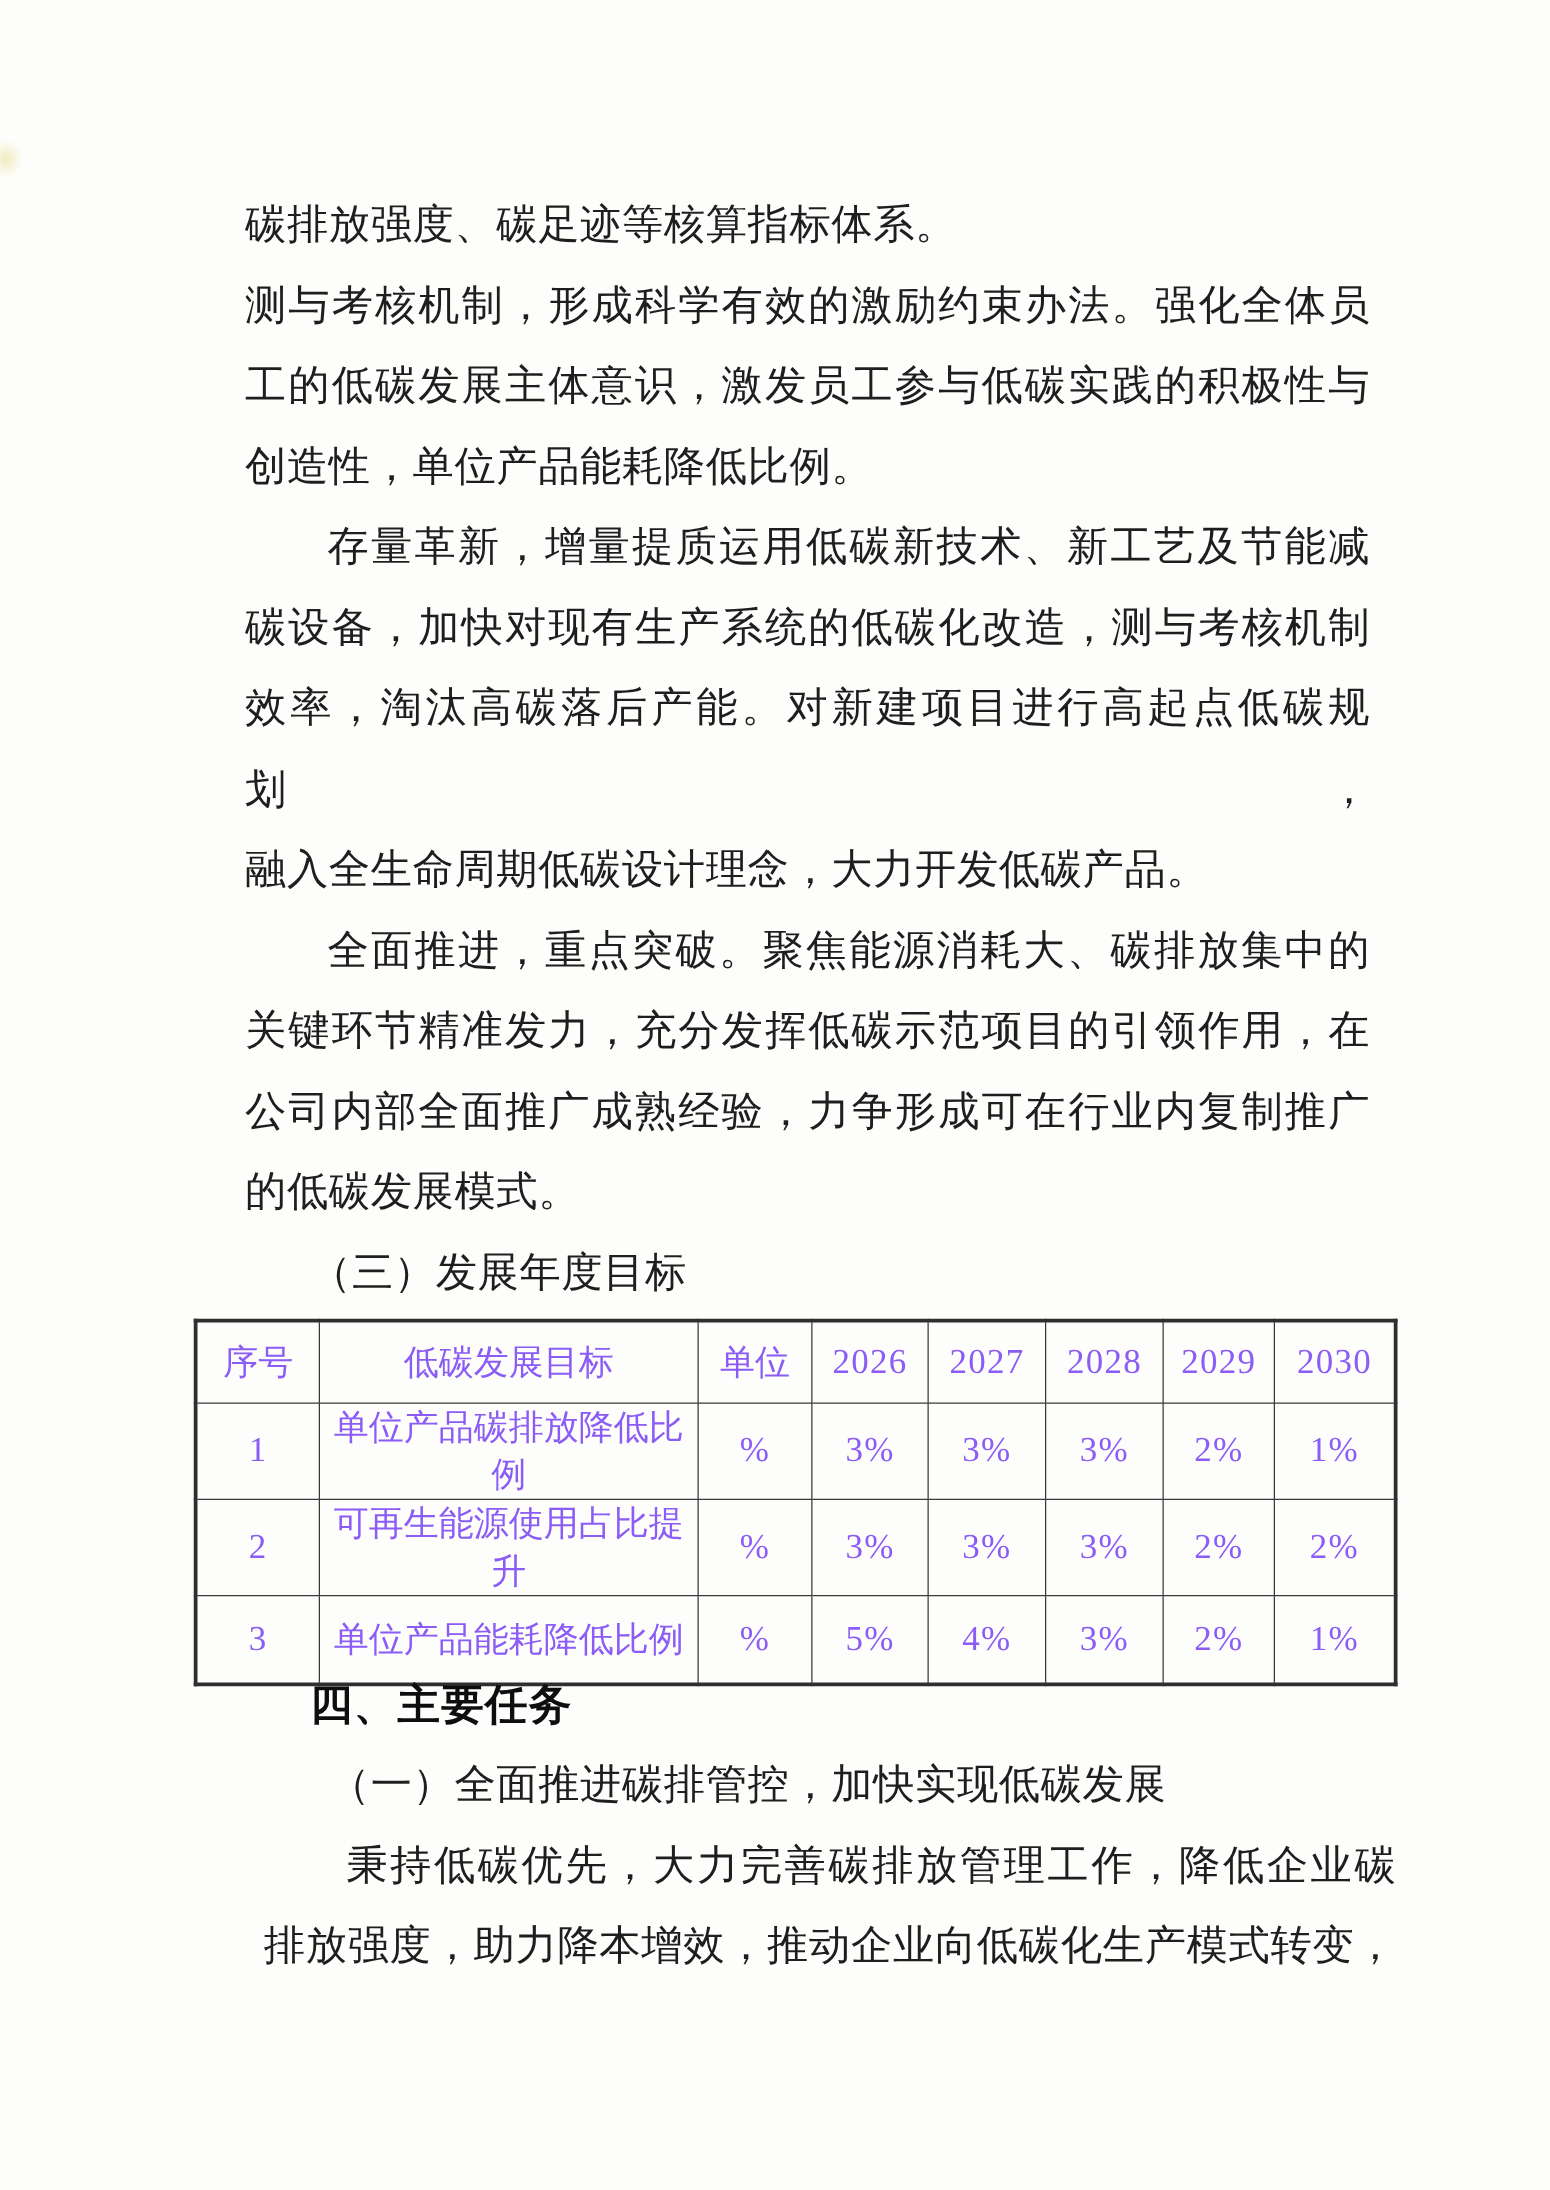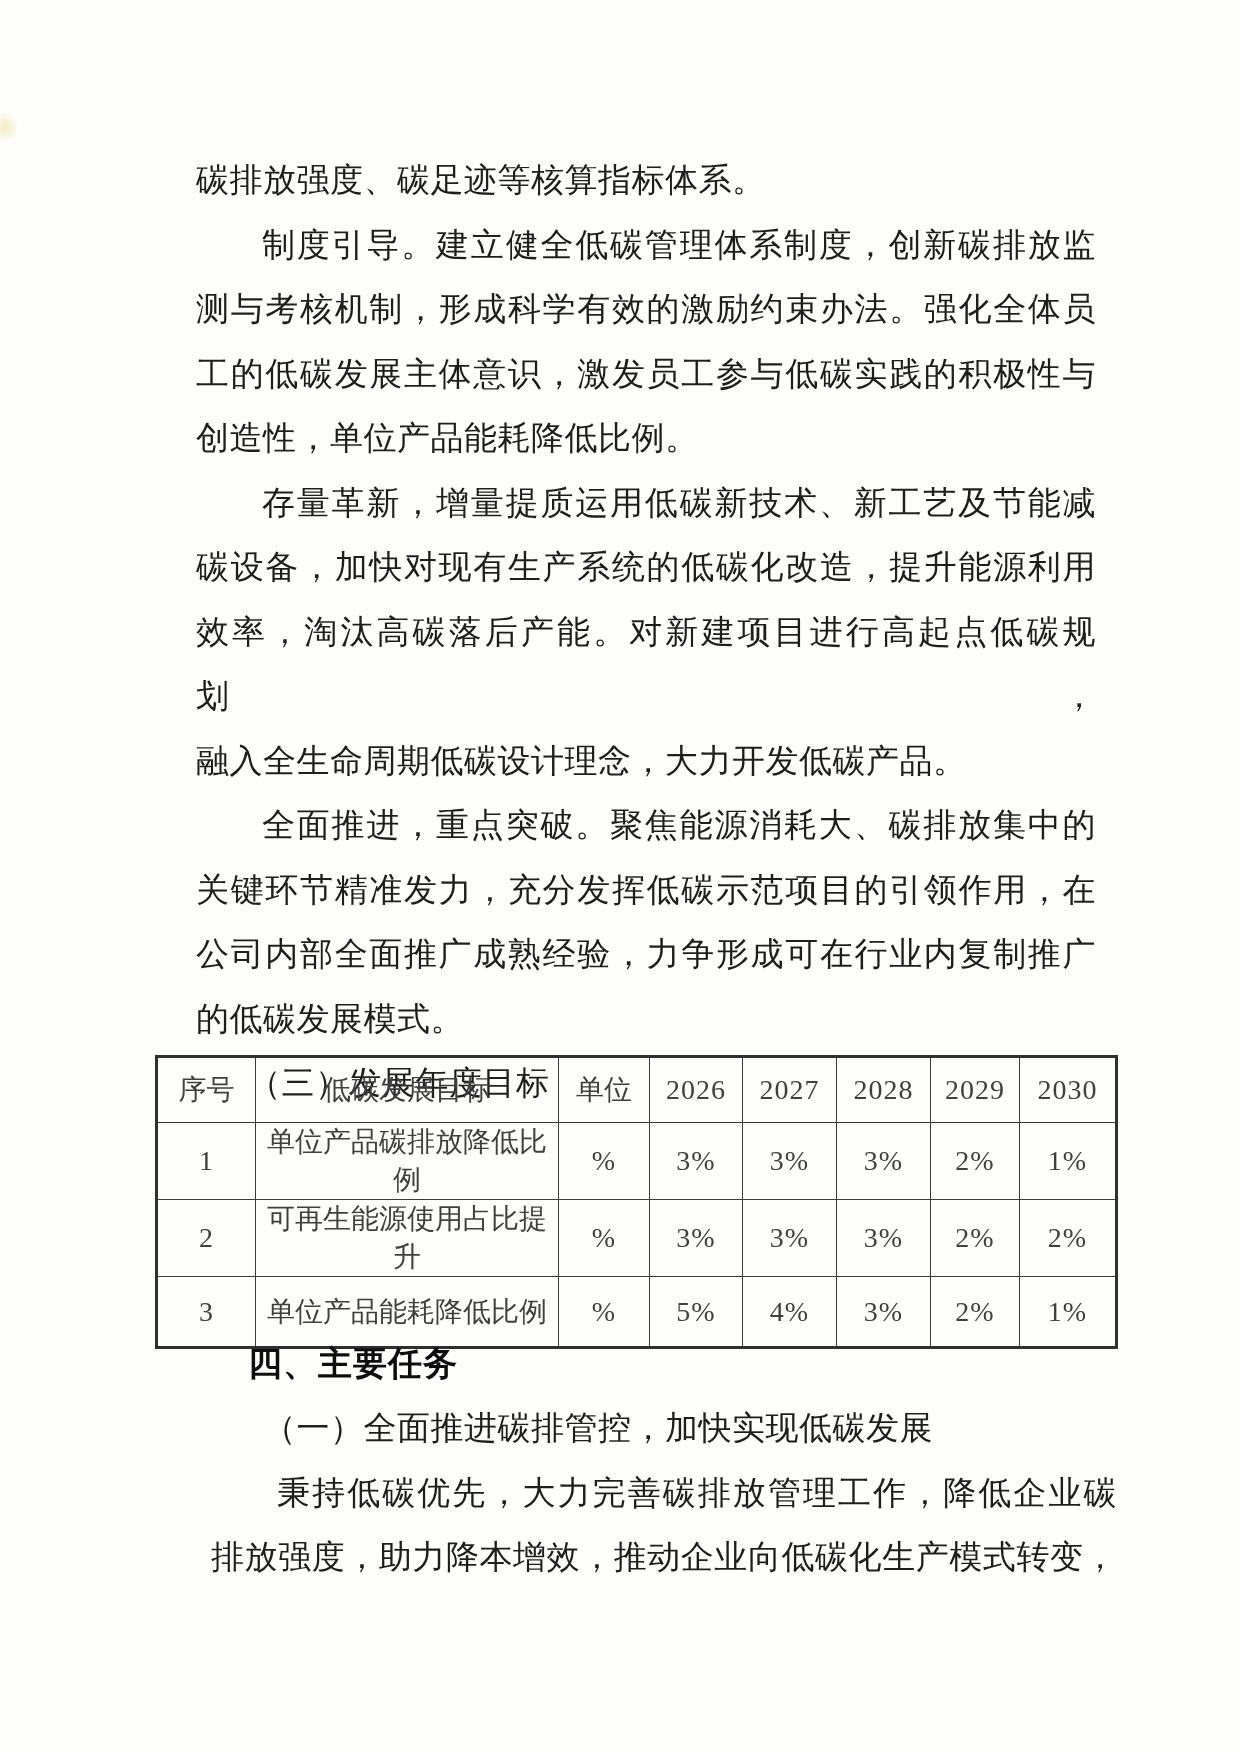--- a/index.html
+++ b/index.html
@@ -55,21 +55,21 @@
   .line.bracket-indent { padding-left: 52px; }
   .goals-table {
     position: absolute;
     left: 155px;
     top: 1055px;
     width: 960px;
     border-collapse: collapse;
     table-layout: fixed;
     border: 3px solid #2f2f2f;
     font-size: 28px;
-    color: #404040;
+    color: #8b5cf6;
   }
   .goals-table td, .goals-table th {
     border: 1.6px solid #3a3a3a;
     text-align: center;
     vertical-align: middle;
     font-weight: normal;
     padding: 0;
     overflow: hidden;
   }
   .goals-table .num { font-size: 28px; letter-spacing: 1px; }
@@ -91,26 +91,25 @@
 </style>
 </head>
 <body>
 
 <div class="page">
 
   <div class="artifact"></div>
 
   <div class="top-block">
     <div class="line">碳排放强度、碳足迹等核算指标体系。</div>
-    <div class="line indent j">制度引导。建立健全低碳管理体系制度，创新碳排放监</div>
     <div class="line j">测与考核机制，形成科学有效的激励约束办法。强化全体员</div>
     <div class="line j">工的低碳发展主体意识，激发员工参与低碳实践的积极性与</div>
     <div class="line">创造性，单位产品能耗降低比例。</div>
     <div class="line indent j">存量革新，增量提质运用低碳新技术、新工艺及节能减</div>
-    <div class="line j">碳设备，加快对现有生产系统的低碳化改造，提升能源利用</div>
+    <div class="line j">碳设备，加快对现有生产系统的低碳化改造，测与考核机制</div>
     <div class="line j">效率，淘汰高碳落后产能。对新建项目进行高起点低碳规划，</div>
     <div class="line">融入全生命周期低碳设计理念，大力开发低碳产品。</div>
     <div class="line indent j">全面推进，重点突破。聚焦能源消耗大、碳排放集中的</div>
     <div class="line j">关键环节精准发力，充分发挥低碳示范项目的引领作用，在</div>
     <div class="line j">公司内部全面推广成熟经验，力争形成可在行业内复制推广</div>
     <div class="line">的低碳发展模式。</div>
     <div class="line bracket-indent">（三）发展年度目标</div>
   </div>
 
   <table class="goals-table">

